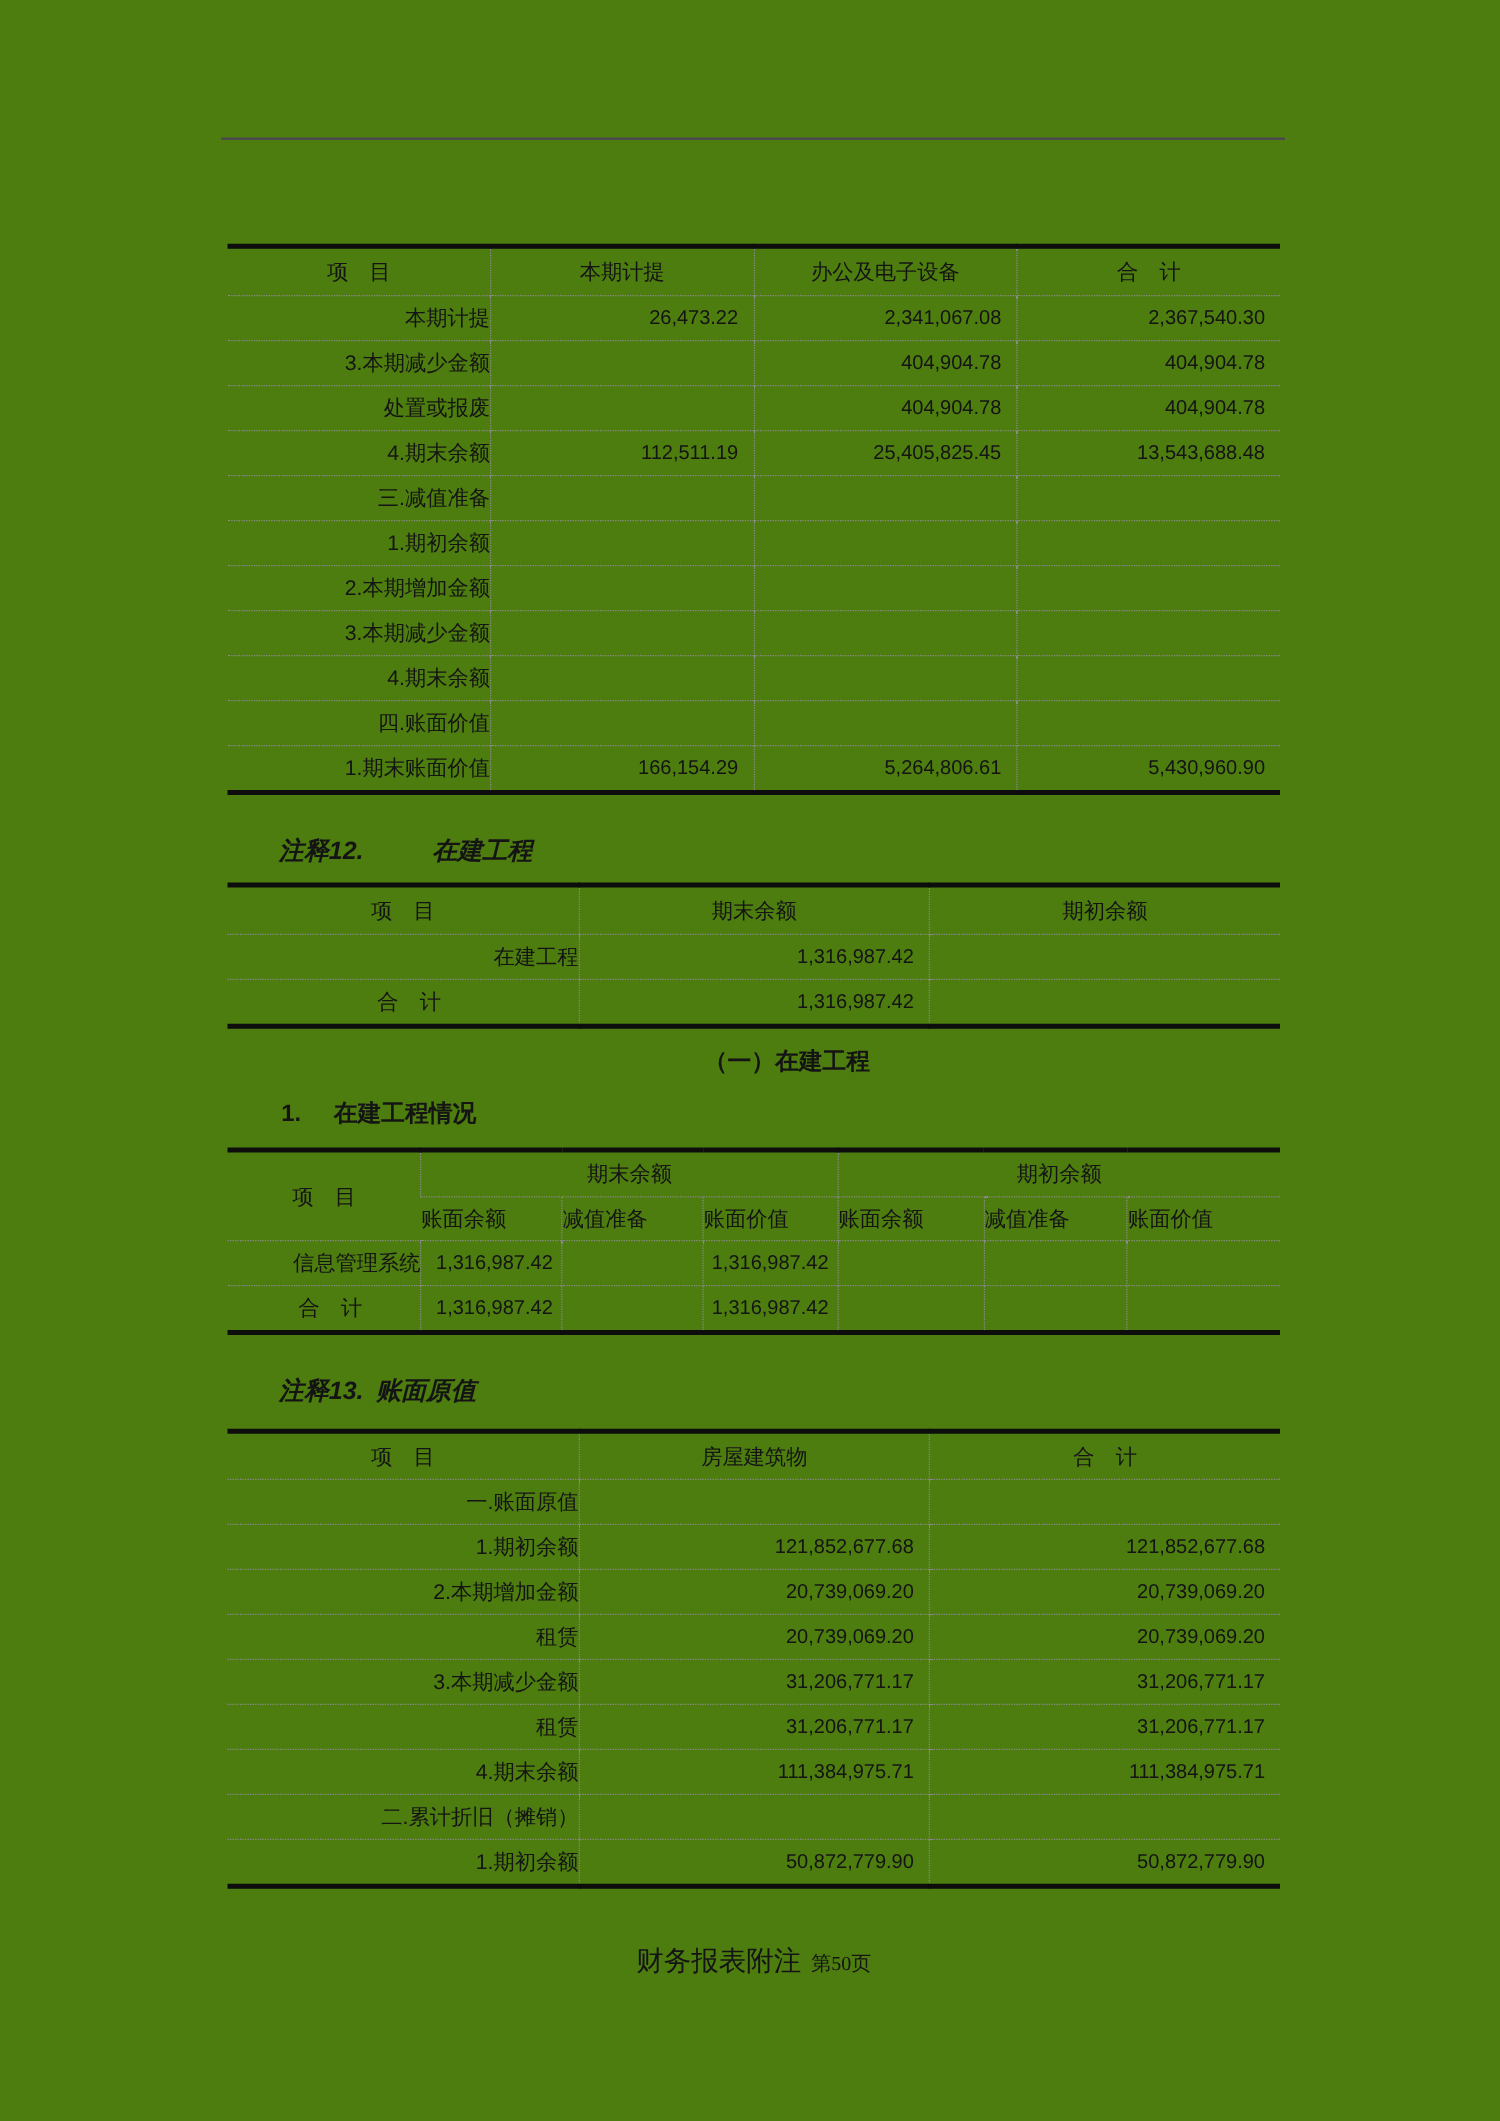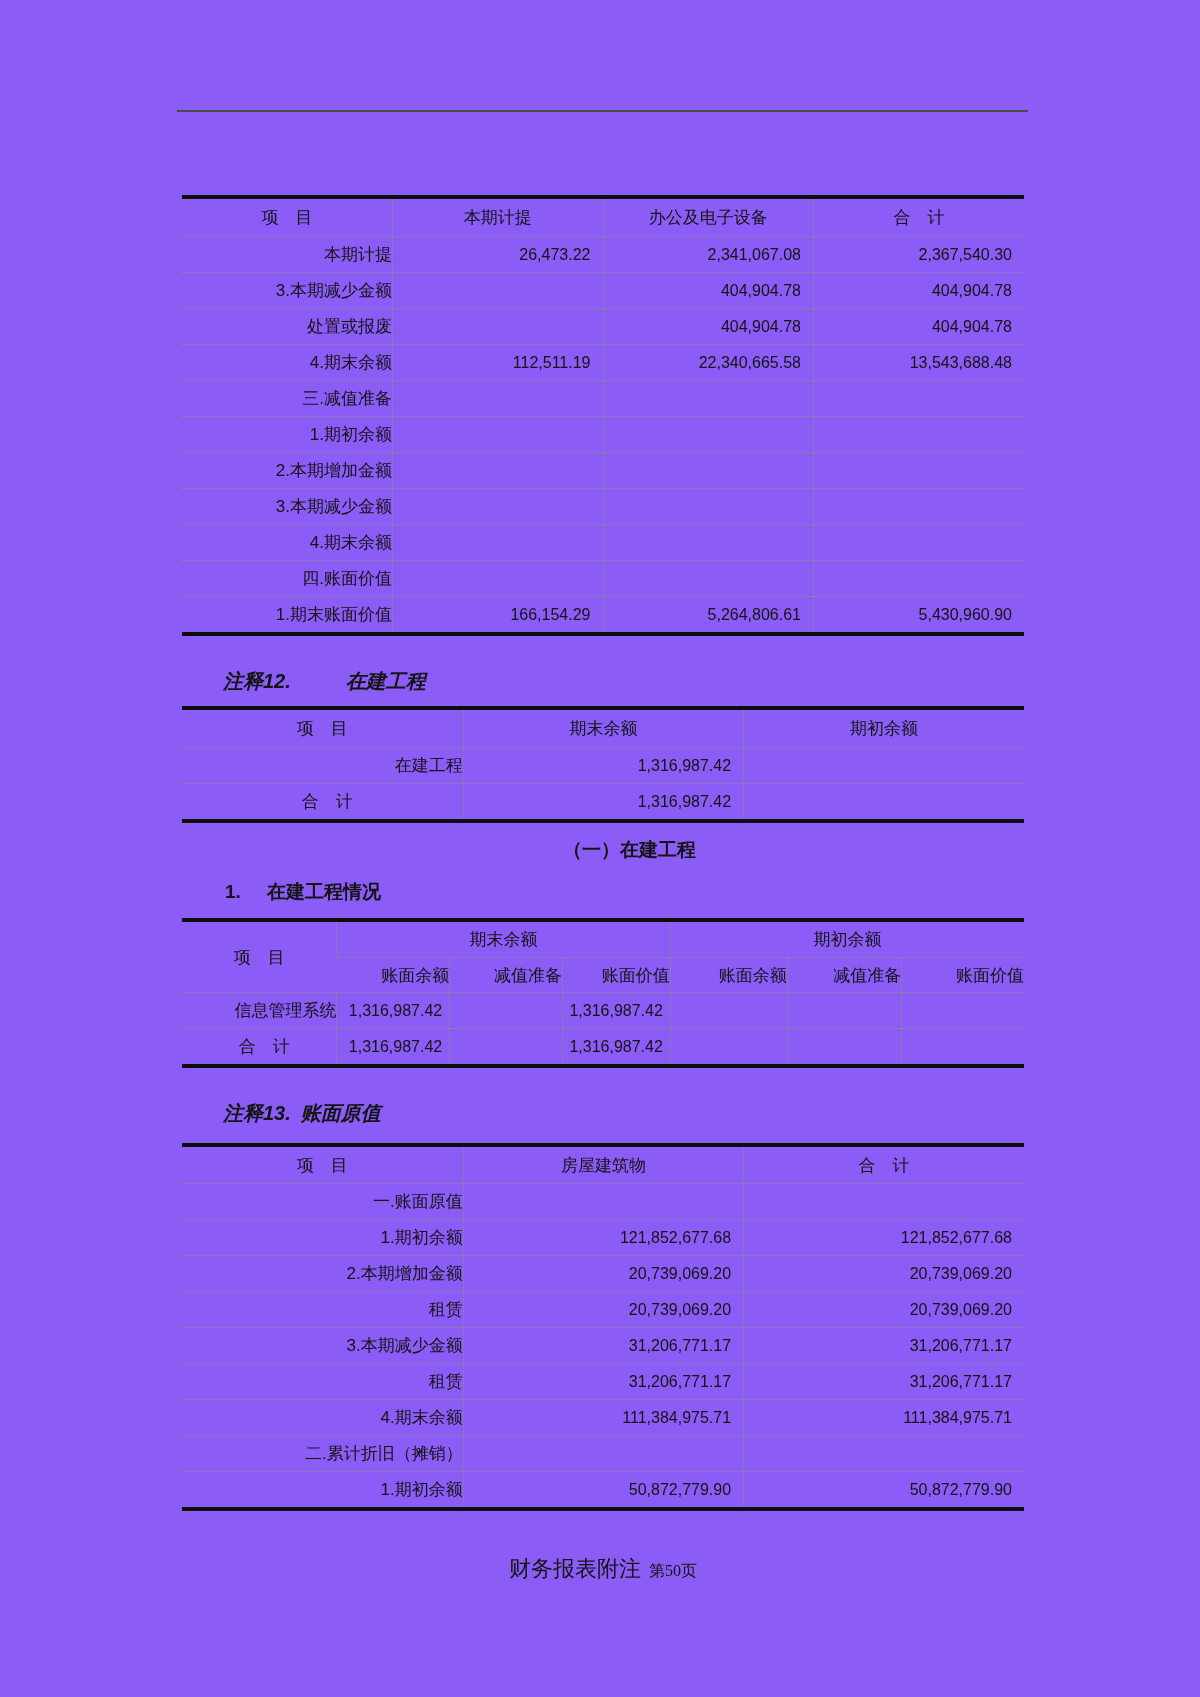--- a/index.html
+++ b/index.html
@@ -1,38 +1,38 @@
 <!DOCTYPE html>
 <html><head>
 <meta charset="utf-8">
 <style>
   html, body { margin:0; padding:0; background:#ffffff; }
   body { width:1200px; height:1697px; font-family:"Liberation Serif", serif; color:#141414; }
-  .page { position:relative; width:1200px; height:1697px; background:#8b5cf6; overflow:hidden; }
+  .page { position:relative; width:1200px; height:1697px; background:#4d7c0f; overflow:hidden; }
   .top-rule { position:absolute; left:177px; top:110px; width:851px; height:2px; background:#4b4b4b; }
   .content { position:absolute; left:182px; top:0; width:842px; }
 
   table.tbl { border-collapse:collapse; width:842px; table-layout:fixed;
               border-top:4px solid #0d0d0d; border-bottom:4px solid #0d0d0d; font-size:17px; }
   .tbl td { height:35px; vertical-align:middle; padding:0; overflow:hidden; white-space:nowrap;
             border-left:1px dotted #8a8a8a; }
   .tbl td:first-child { border-left:none; }
   .tbl tr + tr td { border-top:1px dotted #8a8a8a; }
   .tbl tr.hdr td { text-align:center; height:37px; }
 
   td.item { text-align:right; padding-left:6px; }
   td.item.plain { padding-left:33px; }
   td.item.center { text-align:center; padding-left:0; }
   .no { display:inline-block; min-width:47px; font-family:"Liberation Sans", sans-serif; }
   td.val { text-align:right; padding-right:12px; font-family:"Liberation Sans", sans-serif; font-size:16px; }
   .t3 td.val { padding-right:7px; }
   .t2 td.item, .t3 td.item { padding-left:10px; }
   .t3 td.item-h { text-align:center; padding-left:0; }
   .t3 tr.gh td { height:35px; text-align:center; }
-  .t3 tr.sh td { height:34px; text-align:right;margin-top:33px; }
+  .t3 tr.sh td { height:34px; text-align:left;margin-top:33px; }
   .t4 tr.hdr td { height:36px; }
 
   .t1 { margin-top:195px; }
   .note-h { margin:32px 0 12px 41px; font-size:20px; font-weight:bold; line-height:26px;
             font-family:"Liberation Sans", sans-serif;font-style:italic; }
   .h-gap-wide { margin-left:55px; }
   .h-gap-small { margin-left:10px; }
   .sub1 { margin:14px 0 0 53px; font-size:19px; font-weight:bold; line-height:25px;
           font-family:"Liberation Sans", sans-serif;text-align:center; }
   .sub2 { margin:17px 0 14px 43px; font-size:19px; font-weight:bold; line-height:25px;
@@ -78,21 +78,21 @@
       </tr>
       <tr>
         <td class="item plain"><span class="lbl">处置或报废</span></td>
         <td class="val"></td>
         <td class="val">404,904.78</td>
         <td class="val">404,904.78</td>
       </tr>
       <tr>
         <td class="item"><span class="no">4.</span><span class="lbl">期末余额</span></td>
         <td class="val">112,511.19</td>
-        <td class="val">22,340,665.58</td>
+        <td class="val">25,405,825.45</td>
         <td class="val">13,543,688.48</td>
       </tr>
       <tr>
         <td class="item"><span class="no">三.</span><span class="lbl">减值准备</span></td>
         <td class="val"></td>
         <td class="val"></td>
         <td class="val"></td>
       </tr>
       <tr>
         <td class="item"><span class="no">1.</span><span class="lbl">期初余额</span></td>

